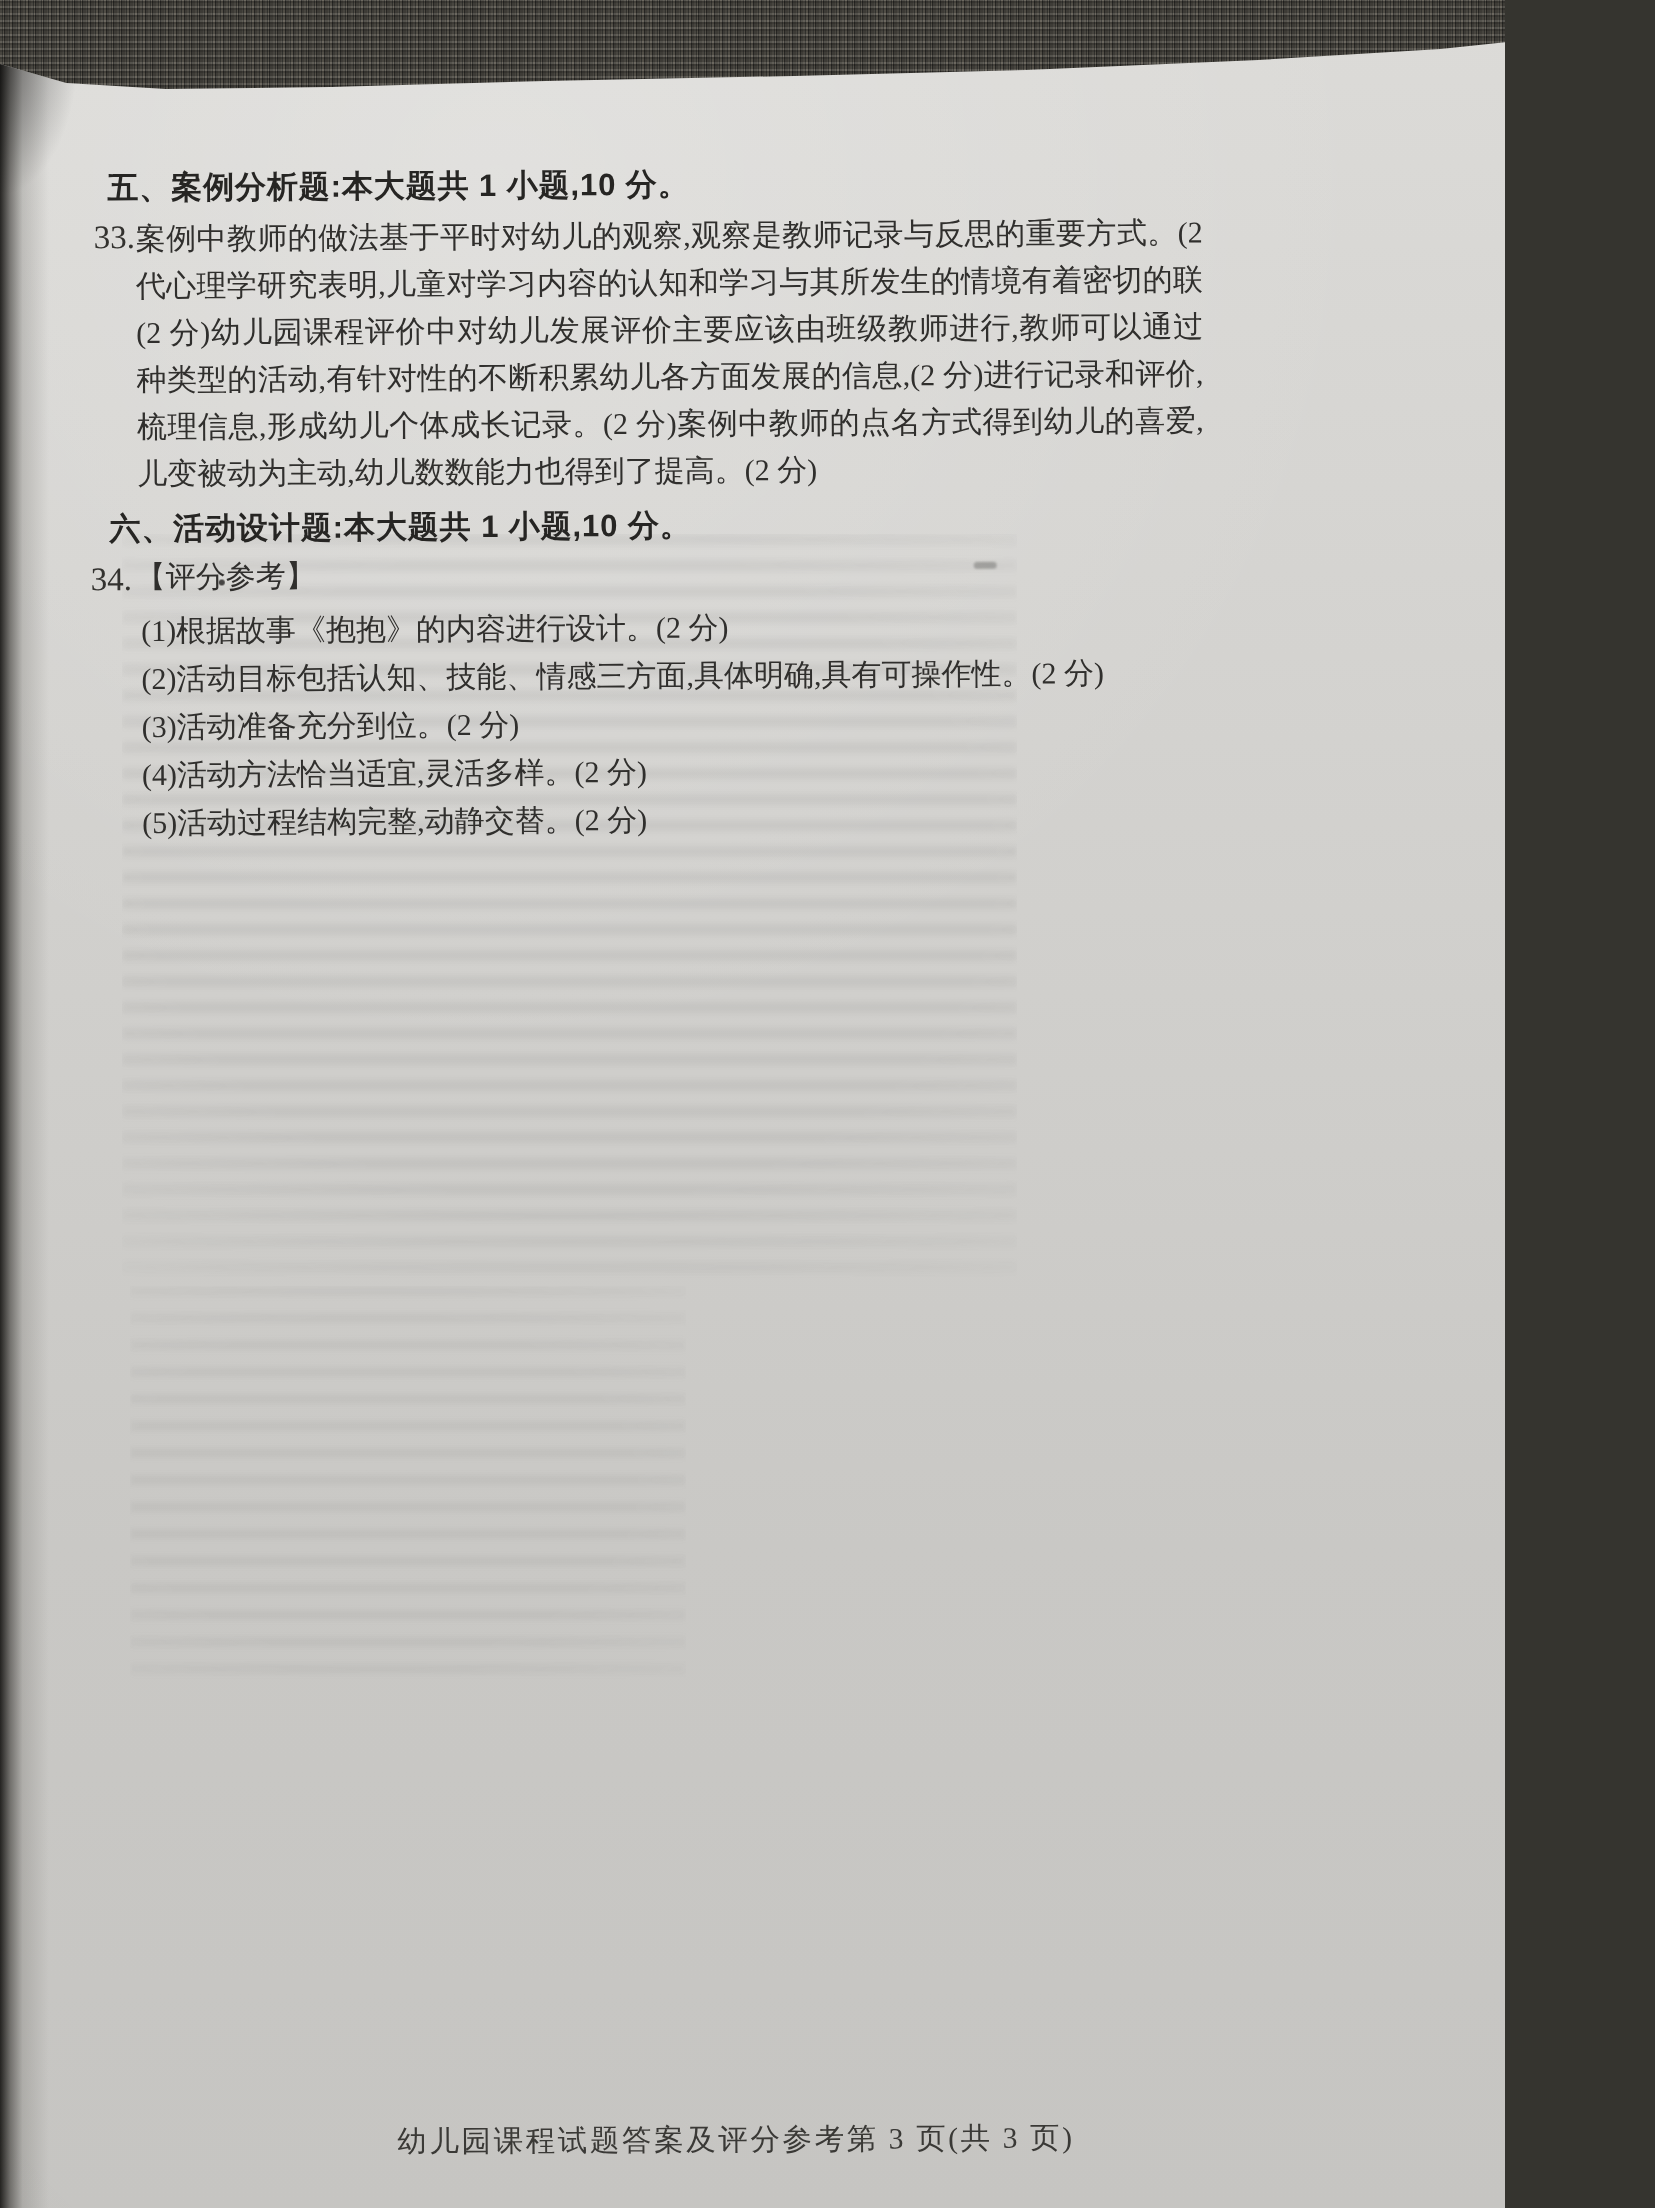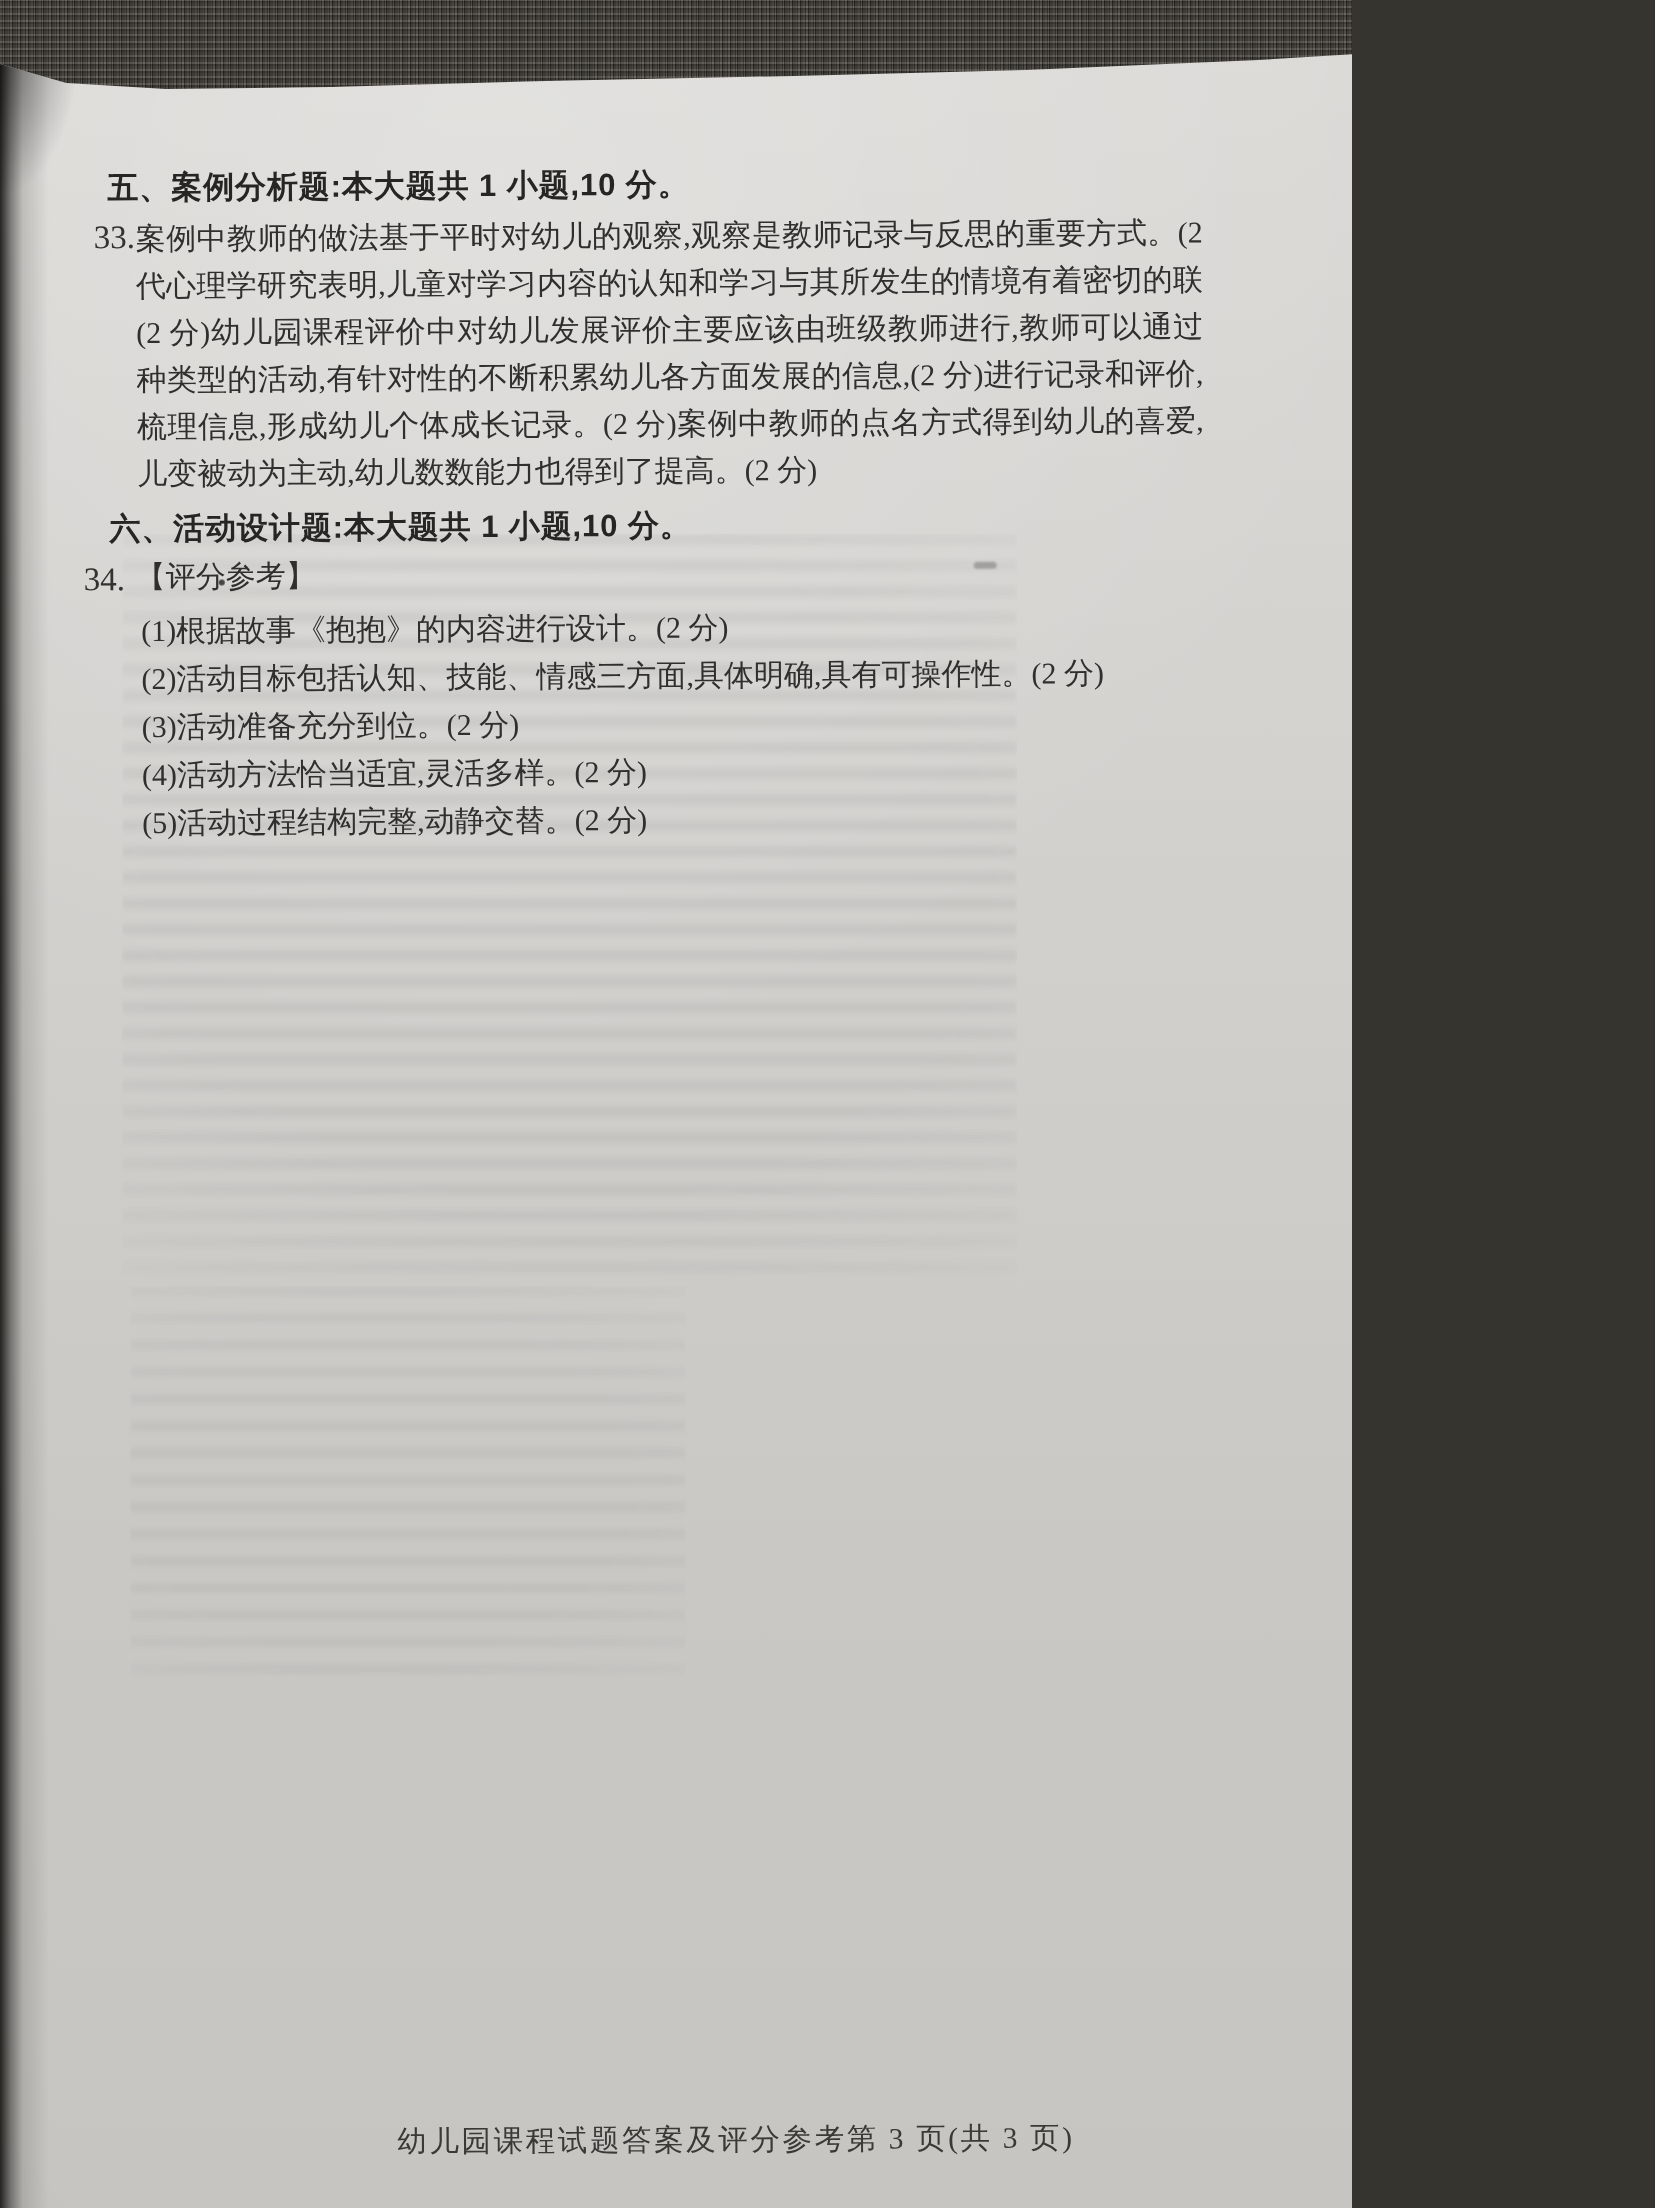--- a/index.html
+++ b/index.html
@@ -1,19 +1,19 @@
 <!DOCTYPE html>
 <html style="font-size:14px"><head>
 <meta charset="utf-8">
 <style>
   html,body{margin:0;padding:0;}
   body{width:1656px;height:2208px;overflow:hidden;background:#35342f;
        font-family:"Liberation Serif","DejaVu Serif",serif;}
 
-  .photo{position:relative;width:1352px;height:2208px;overflow:hidden;}
+  .photo{position:relative;width:1505px;height:2208px;overflow:hidden;}
 
   
   .weave{position:absolute;left:0;top:0;width:1656px;height:122px;
     background:
       repeating-linear-gradient(0deg, rgba(0,0,0,0.30) 0 1.7px, rgba(255,255,255,0.06) 1.7px 4.3px, rgba(0,0,0,0.18) 4.3px 7px),
       repeating-linear-gradient(90deg, #57544d 0 1.7px, #3b3a36 1.7px 2.6px, #635f56 2.6px 4.3px, #2e2d2a 4.3px 5.2px, #4a4842 5.2px 7.8px);
   }
 
   
   .page{position:absolute;left:0;top:0;width:1656px;height:2208px;
@@ -46,21 +46,21 @@
     transform:rotate(-0.35deg);transform-origin:139px 782px;color:#2f2e2c;}
 
   .heading{position:absolute;left:111px;white-space:nowrap;
     font-family:"Liberation Sans","DejaVu Sans",sans-serif;font-weight:bold;
     font-size:31px;color:#262523;letter-spacing:0.9px;}
   .h5{top:167px;}
   .h6{top:508px;}
 
   .qnum{position:absolute;font-size:33px;color:#33322f;}
   .n33{left:97px;top:219px;}
-  .n34{left:85px;top:561px;font-family:Liberation Serif, serif;}
+  .n34{left:92px;top:561px;font-family:Liberation Serif, serif;}
 
   .para33{position:absolute;left:139px;top:215px;width:1067px;
     font-size:30px;color:#302f2d;}
   .para33 .line{height:47px;line-height:47px;white-space:nowrap;}
   .para33 .line.fill{white-space:normal;text-align:justify;text-align-last:justify;word-break:break-all;overflow:hidden;}
 
   .label34{position:absolute;left:137px;top:557px;font-size:30px;color:#302f2d;white-space:nowrap;}
 
   .points{position:absolute;left:142px;top:607px;font-size:30px;color:#302f2d;}
   .points .point{height:48px;line-height:48px;white-space:nowrap;}

